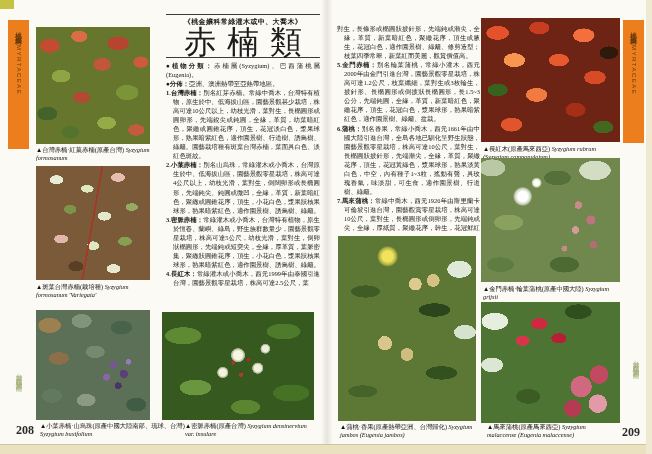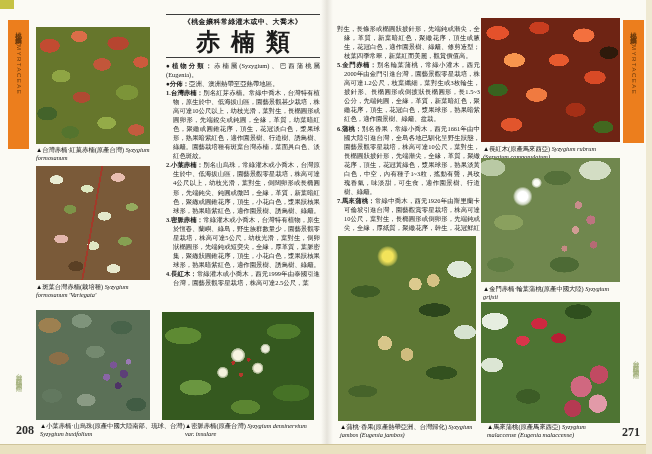--- a/index.html
+++ b/index.html
@@ -34,21 +34,21 @@
   .pageno{position:absolute;font-size:12px;font-weight:bold;color:#2b2b2b;}
   .pageno-left{left:16px;top:423px;}
   .pageno-right{left:622px;top:425px;}
 
   
   .col{position:absolute;}
   .col-left{left:166px;top:14px;width:154px;height:296px;overflow:hidden;}
   .col-right{left:337px;top:24px;width:143px;height:208px;overflow:hidden;}
   .rule{height:0;border-top:1px solid #3c3c3c;}
   .kicker{font-size:7px;font-weight:bold;text-align:center;letter-spacing:0.4px;padding:2px 0 1px;}
-  .big-title{font-size:24px;font-weight:bold;text-align:center;letter-spacing:11px;text-indent:11px;
+  .big-title{font-size:32px;font-weight:normal;text-align:center;letter-spacing:11px;text-indent:11px;
     padding:1px 0 2px;line-height:26px;}
   .intro{margin-top:3px;}
   .intro-line{font-size:6.4px;line-height:9px;text-align:justify;}
   .intro-line b{font-weight:bold;}
   .para{margin:0;font-size:6.4px;line-height:9.05px;text-align:justify;
     padding-left:7px;text-indent:-7px;}
   .para b{font-weight:bold;}
 
   
   .cap{position:absolute;font-size:6.3px;line-height:7.8px;color:#111;}
@@ -266,15 +266,15 @@
   </div>
 
   <div class="tab tab-right">
     <div class="tab-inner">
       <span class="tab-cn">桃金孃科</span>
       <span class="tab-latin">MYRTACEAE</span>
     </div>
   </div>
 
   <div class="sidenote sidenote-right">台灣景觀植物大圖鑑</div>
-  <div class="pageno pageno-right">271</div>
+  <div class="pageno pageno-right">209</div>
 
 </div>
 
 </body></html>

